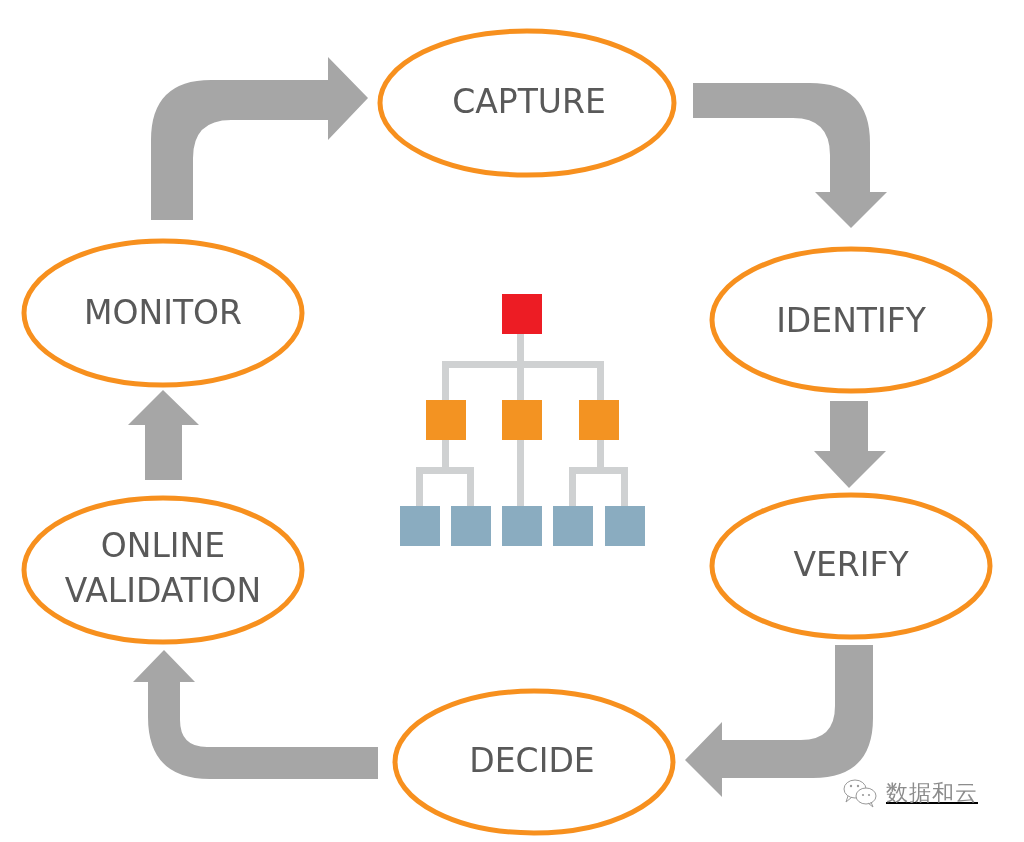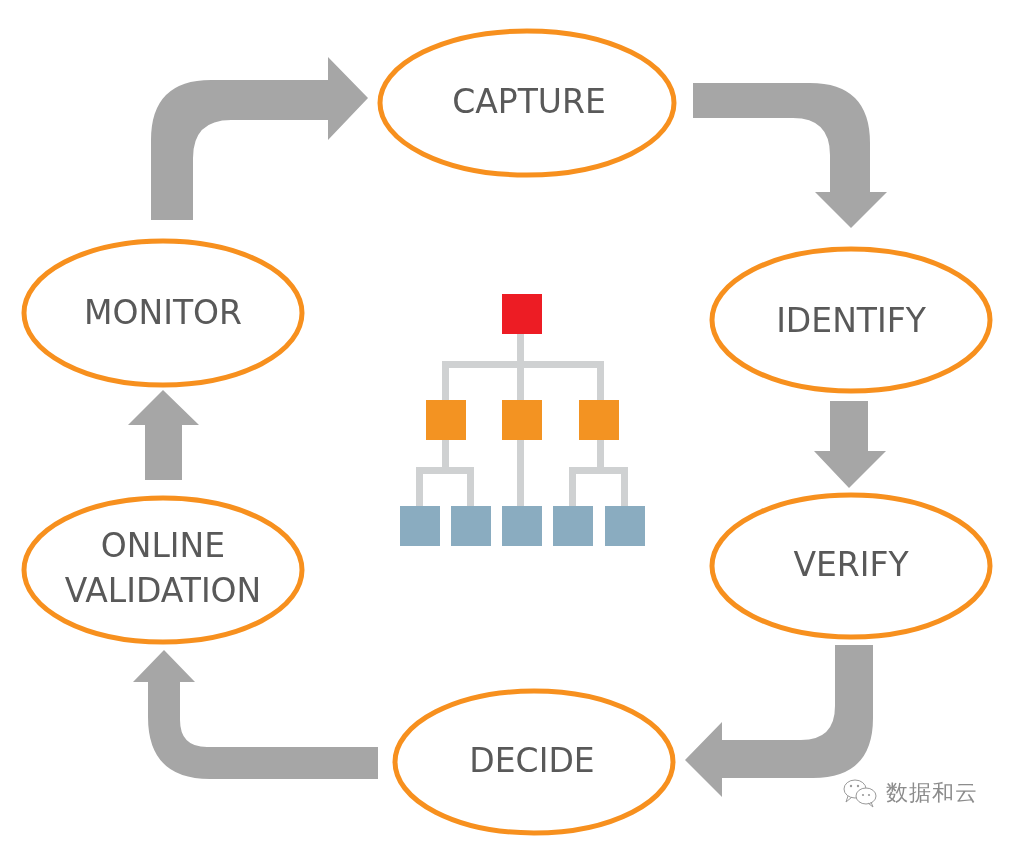--- a/index.html
+++ b/index.html
@@ -1,19 +1,19 @@
 <!DOCTYPE html>
 <html><head>
 <meta charset="utf-8">
 <style>
   html, body { margin: 0; padding: 0; background: #ffffff; }
   body { width: 1024px; height: 842px; position: relative; overflow: hidden; font-family: "Liberation Sans", sans-serif; }
   #diagram { position: absolute; left: 0; top: 0; }
   .node-label { font-family: "DejaVu Sans", sans-serif; font-size: 33px; fill: #595959; text-anchor: middle; dominant-baseline: middle; }
-  .watermark { position: absolute; left: 842px; top: 778px; display: flex; align-items: center; gap: 6px; }
+  .watermark { position: absolute; left: 842px; top: 778px; display: flex; align-items: center; gap: 6px; text-decoration: underline; }
   .watermark-text { font-family: "DejaVu Sans", sans-serif; font-size: 22px; color: #8c8c8c; letter-spacing: 1px; }
 </style>
 </head>
 <body>
 
 <svg id="diagram" width="1024" height="842" viewBox="0 0 1024 842">
 
   <g>
 
     <path class="arrow" d="M151,220 L151,140 Q151,80 211,80 L328,80 L328,57 L368,98 L328,140 L328,120 L231,120 Q193,120 193,158 L193,220 Z" fill="#a6a6a6"></path>

